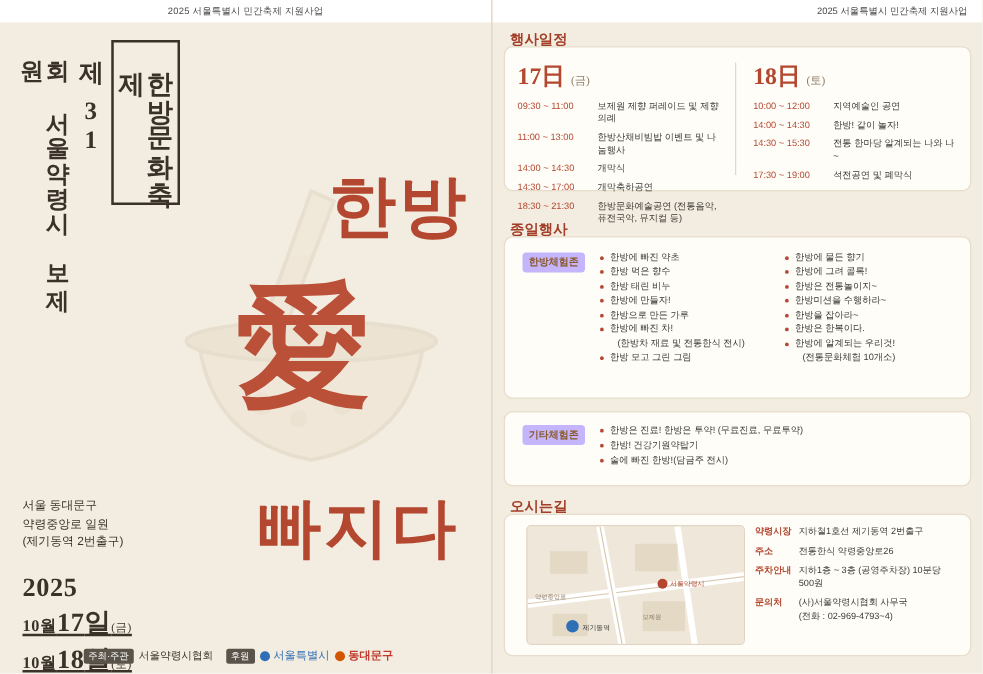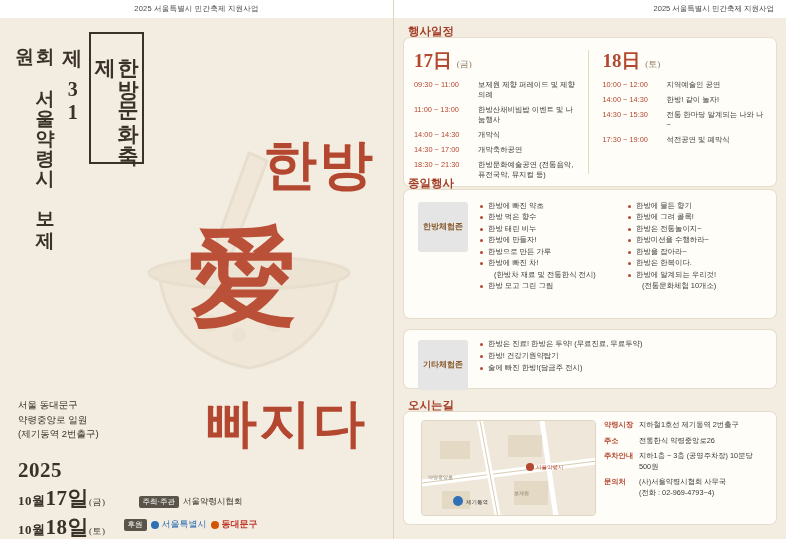--- a/index.html
+++ b/index.html
@@ -84,28 +84,28 @@
   
   .addr {
     position:absolute; left: 18px; top: 380px;
     font-size: 9.5px; color:#3a3229; line-height: 1.55;
   }
   .dates {
     position:absolute; left: 18px; top: 440px;
     color:#3a3229; font-family:"Liberation Serif", serif;
   }
   .dates .yr { font-size: 21px; font-weight:700; letter-spacing:.5px; }
-  .dates .d { font-size: 21px; font-weight:700; letter-spacing:.5px; margin-top:1px;}
+  .dates .d { font-size: 21px; font-weight:700; letter-spacing:.5px; margin-top:1px;text-decoration:underline;}
   .dates .d small { font-size: 9px; font-weight:400; }
   .dates .d .mo { font-size: 13px; }
 
   .footer-left {
     position:absolute; left:0; right:12px; bottom: 8px;
     display:flex; align-items:center; justify-content:center; gap: 10px;
-    font-size: 8.5px; color:#3a3229;flex-direction:column;
+    font-size: 8.5px; color:#3a3229;
   }
   .footer-left .chip { display:flex; align-items:center; gap:4px; }
   .lbl-box { background:#5a5349; color:#fff; font-size:7.5px; padding:1px 4px; border-radius:2px;}
   .org-logo { display:flex; align-items:center; gap:3px; font-weight:400; color:#2f6fb5; font-size:9px;}
   .org-logo .dot { width:8px;height:8px;border-radius:50%;background:#2f6fb5;}
   .gu-logo { display:flex; align-items:center; gap:3px; font-weight:700; color:#c0392b; font-size:9px;}
   .gu-logo .dot { width:8px;height:8px;border-radius:50%;background:#d35400;}
 
   
   .right {
@@ -124,37 +124,37 @@
     position:absolute; left: 10px; right: 10px;
     background:#fffdf8;
     border-radius: 6px;
     box-shadow: 0 0 0 1px #e6ddcc;
   }
   .panel-title {
     position:absolute; font-size: 11.5px; font-weight:700; color:#a33f28;
   }
 
   
-  #schedule { top: 38px; height: 148px; padding: 10px 10px; display:flex; gap: 8px;}
+  #schedule { top: 38px; height: 114px; padding: 10px 10px; display:flex; gap: 8px;}
   .daybox { flex:1; display:flex; }
   .daycol { }
   .daynum { font-size: 19px; font-weight:700; color:#b3472f; font-family:"Liberation Serif",serif; white-space:nowrap;}
   .daynum small { font-size: 9px; color:#8a7b66; font-weight:400;}
   .rows { margin-top: 6px; }
   .srow { display:flex; gap:6px; margin-bottom: 5px; font-size: 7.4px; color:#3d3a34; line-height:1.35;}
   .stime { color:#b3472f; white-space:nowrap; width: 58px; flex:none;}
   .sdesc { }
   .vline { width:1px; background:#e3d8c2; margin: 2px 6px 2px 2px;}
 
   
   #programs { top: 190px; height: 128px; padding: 10px; display:flex; gap:8px;}
   .tagcol { width: 58px; flex:none; display:flex; align-items:flex-start; justify-content:center; padding-top: 2px;}
   .tag {
-    background:#e5e5e5; color:#8a5a2b; font-size: 8px; font-weight:700;
-    padding: 20px 5px; border-radius: 3px; text-align:center; line-height:1.3;
+    background:#c4b5fd; color:#8a5a2b; font-size: 8px; font-weight:700;
+    padding: 3px 5px; border-radius: 3px; text-align:center; line-height:1.3;
   }
   .ul-two { display:flex; flex:1; gap: 10px; }
   .ul-two ul { list-style:none; margin:0; padding:0; flex:1;}
   .ul-two li {
     font-size: 7.4px; color:#3d3a34; line-height:1.55; padding-left: 8px; position:relative;
   }
   .ul-two li::before {
     content:""; position:absolute; left:0; top: 5px;
     width:3px;height:3px;border-radius:50%; background:#b3472f;
   }

